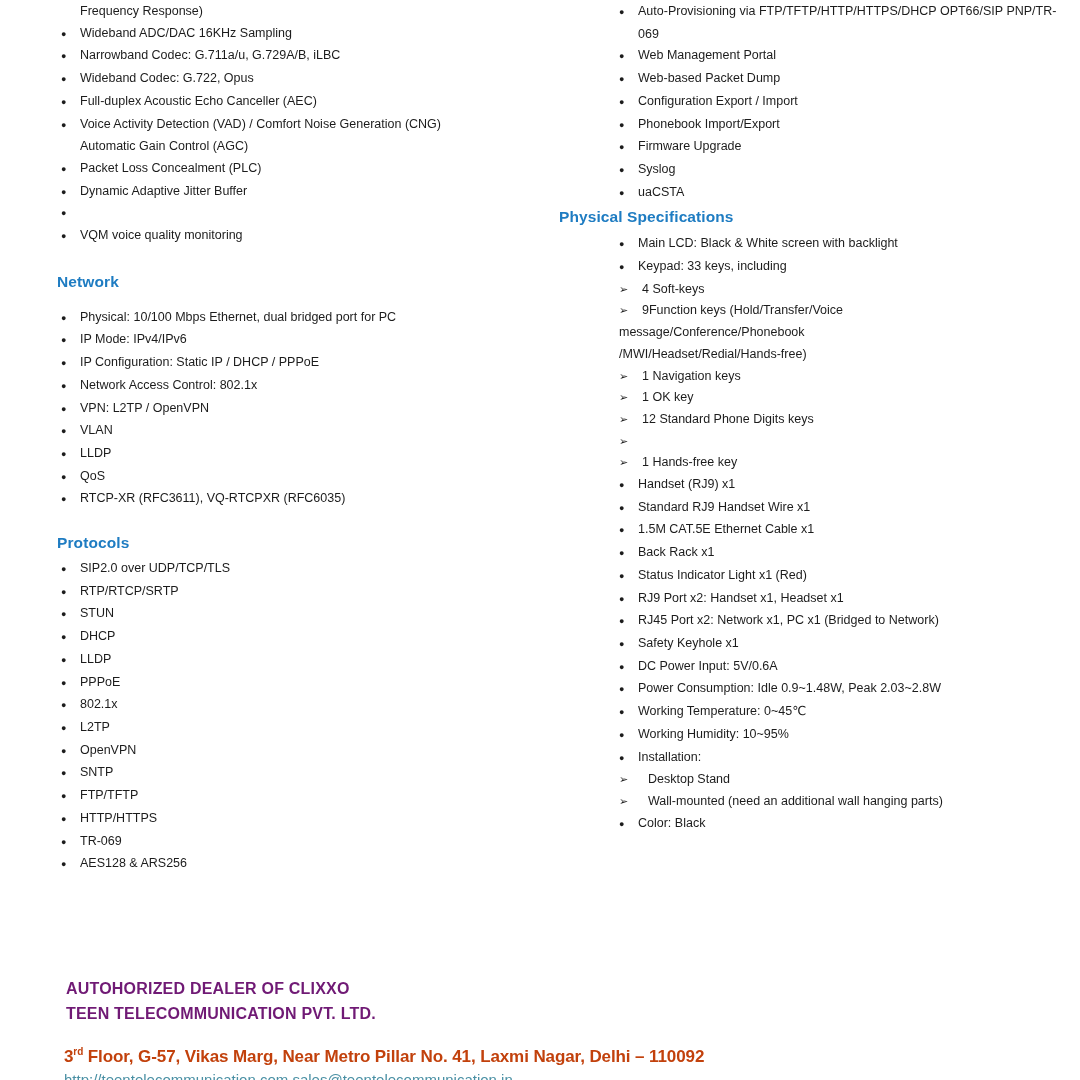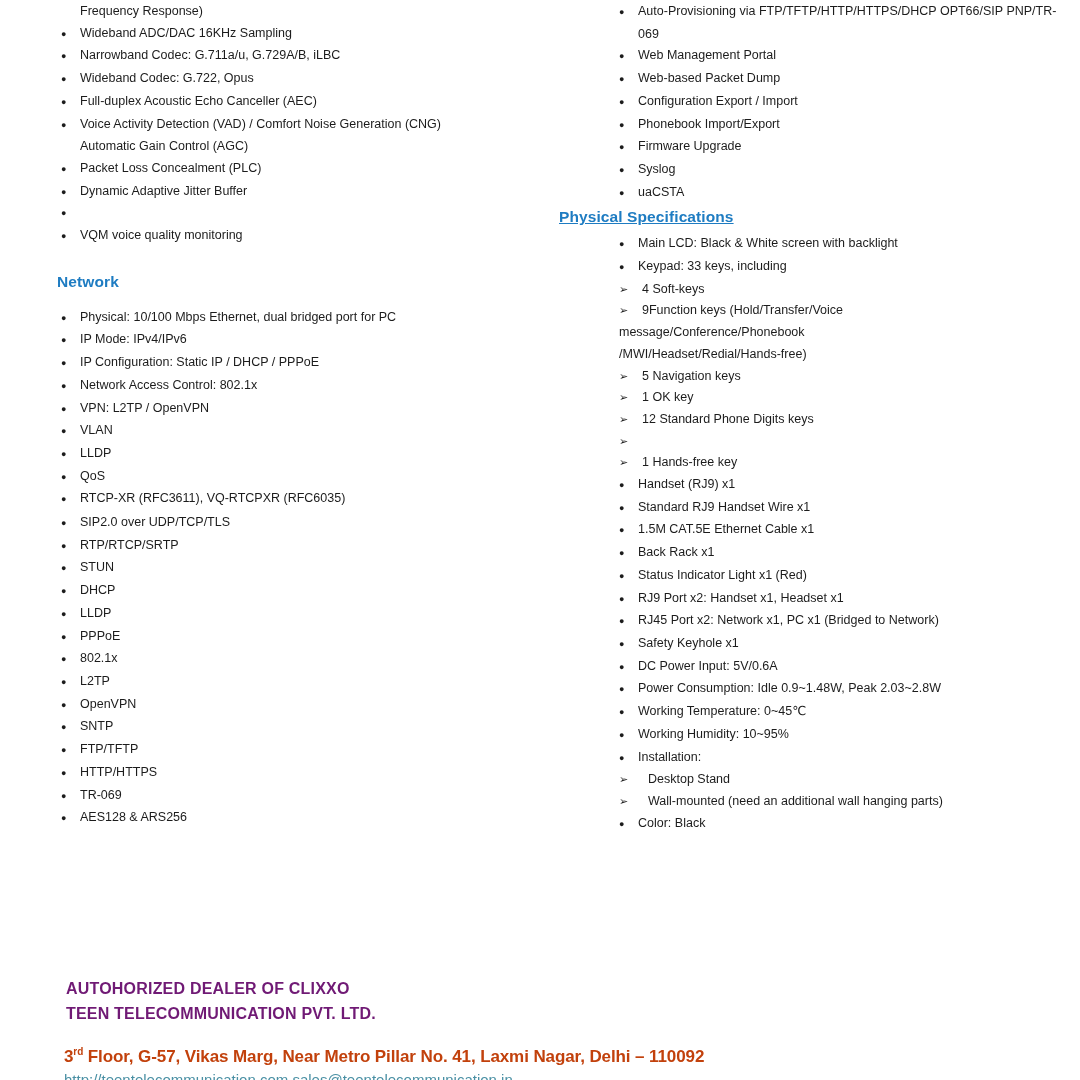--- a/index.html
+++ b/index.html
@@ -18,21 +18,21 @@
   .li.s{padding-left:17px;}
   .li.s .marker{flex:0 0 23px;font-size:11px;}
   .li.sc{padding-left:40px;}
   .li.sc .marker{flex:0 0 0;}
   .li.s2{padding-left:20px;}
   .li.s2 .marker{flex:0 0 29px;font-size:11px;}
   .txt{white-space:nowrap;}
   h2{font-size:15.5px;font-weight:bold;color:#1E7CC2;margin:0;line-height:24px;letter-spacing:0.1px;}
   #left-col h2.network-h{margin-top:22px;margin-bottom:13px;}
   #left-col h2.protocols-h{margin-top:20px;margin-bottom:3px;}
-  #right-col h2.physical-h{margin-bottom:4px;text-decoration:underline;}
+  #right-col h2.physical-h{margin-bottom:4px;}
   .dealer{position:absolute;left:66px;top:976px;font-weight:bold;font-size:16px;line-height:25px;letter-spacing:0.2px;color:#701a75;}
   .address{position:absolute;left:64px;top:1046px;font-weight:bold;font-size:17px;color:#c2410c;letter-spacing:-0.1px;white-space:nowrap;}
   .address sup{font-size:10px;}
   .linkline{position:absolute;left:64px;top:1071px;font-size:15px;color:#4A90A4;text-decoration:underline;white-space:nowrap;}
 </style>
 </head>
 <body>
 
 <div id="left-col" class="col">
   <div class="list">
@@ -116,20 +116,21 @@
       <div class="li b">
         <span class="marker">●</span>
         <span class="txt">QoS</span>
       </div>
       <div class="li b">
         <span class="marker">●</span>
         <span class="txt">RTCP-XR (RFC3611), VQ-RTCPXR (RFC6035)</span>
       </div>
     </div>
 
+  <h2 class="protocols-h">Protocols</h2>
   <div class="list">
 
   <div class="li b">
         <span class="marker">●</span>
         <span class="txt">SIP2.0 over UDP/TCP/TLS</span>
       </div>
       <div class="li b">
         <span class="marker">●</span>
         <span class="txt">RTP/RTCP/SRTP</span>
       </div>
@@ -247,21 +248,21 @@
       <div class="li sc">
         <span class="marker"></span>
         <span class="txt">message/Conference/Phonebook</span>
       </div>
       <div class="li sc">
         <span class="marker"></span>
         <span class="txt">/MWI/Headset/Redial/Hands-free)</span>
       </div>
       <div class="li s">
         <span class="marker">➢</span>
-        <span class="txt">5 Navigation keys</span>
+        <span class="txt">1 Navigation keys</span>
       </div>
       <div class="li s">
         <span class="marker">➢</span>
         <span class="txt">1 OK key</span>
       </div>
       <div class="li s">
         <span class="marker">➢</span>
         <span class="txt">12 Standard Phone Digits keys</span>
       </div>
       <div class="li s">

